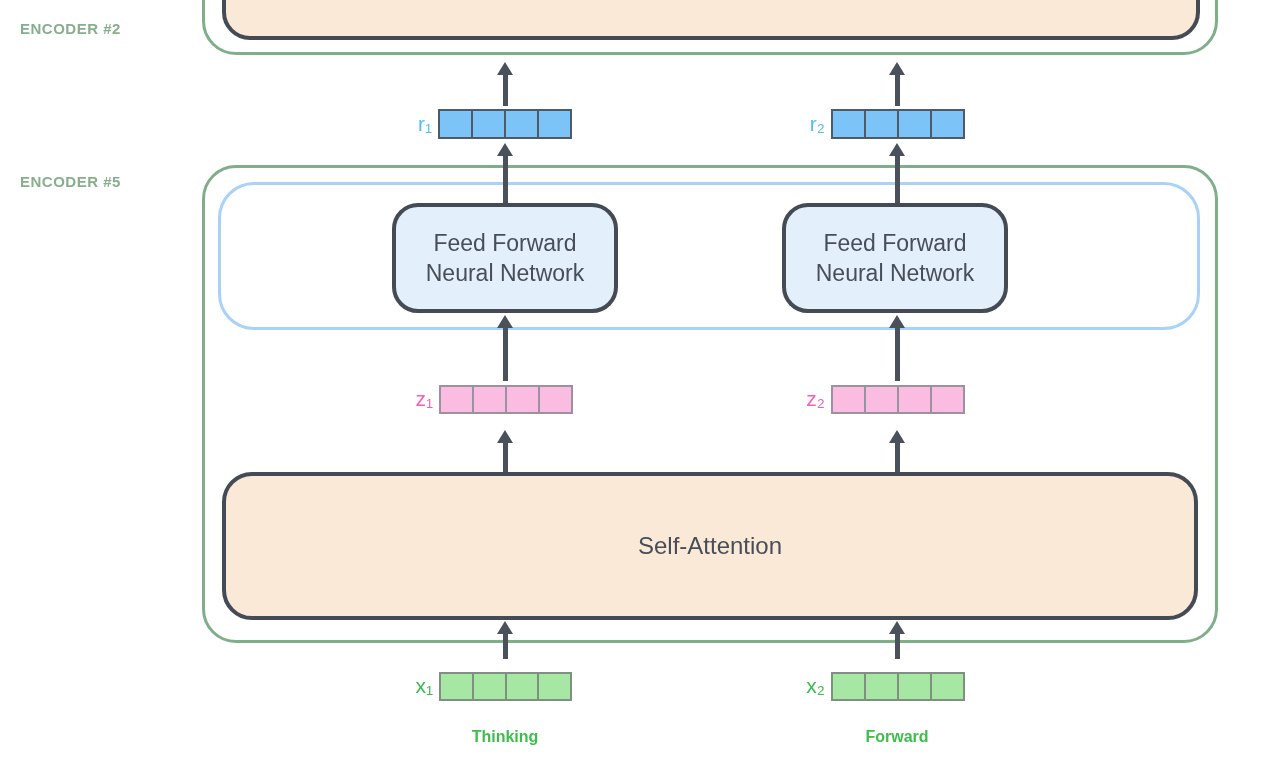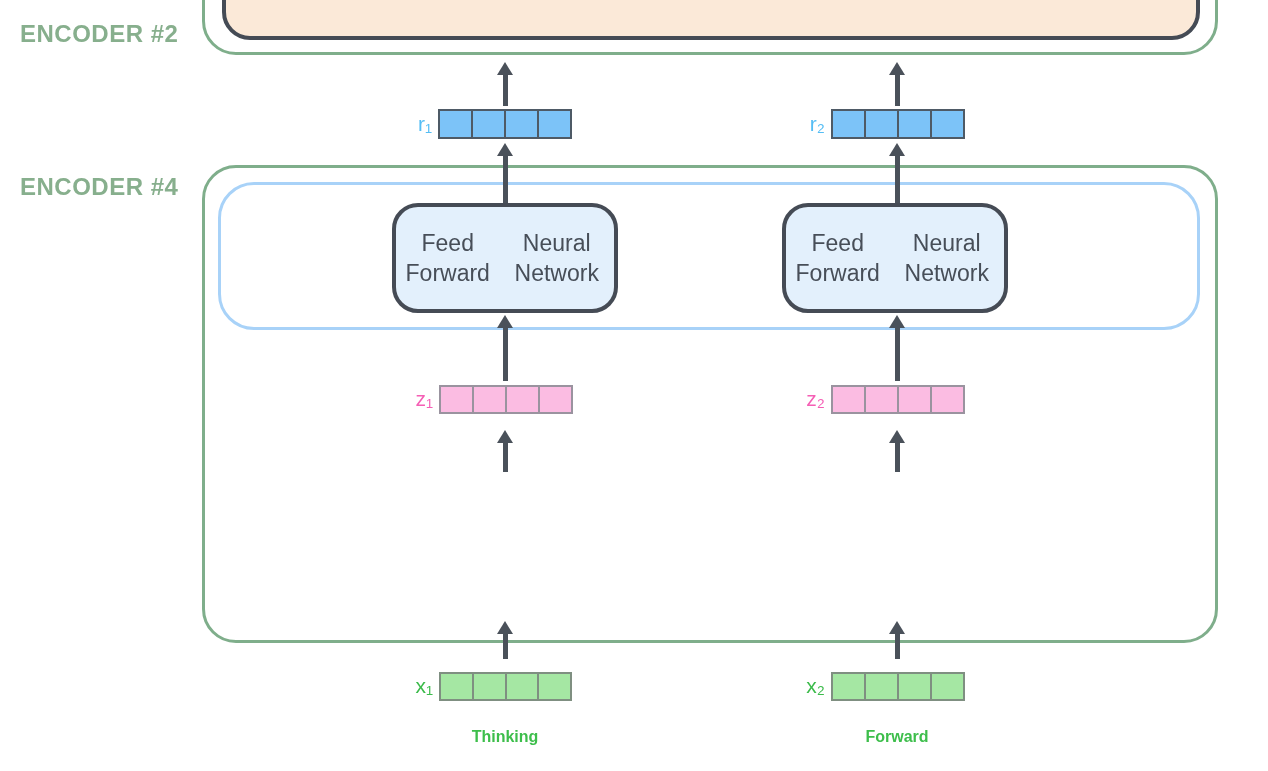--- a/index.html
+++ b/index.html
@@ -16,21 +16,21 @@
   #enc2-inner{position:absolute;left:222px;top:-42px;width:978px;height:82px;
     border:4px solid var(--dark-border);border-radius:28px;background:var(--peach-fill);}
 
   
   #blue-frame{position:absolute;left:218px;top:182px;width:982px;height:148px;
     border:3px solid var(--blue-frame-border);border-radius:36px;}
 
   
   .ffnn{position:absolute;top:203px;width:226px;height:110px;background:var(--ffnn-fill);
     border:4px solid var(--dark-border);border-radius:26px;
-    display:flex;flex-direction:row;align-items:center;justify-content:center;
+    display:flex;flex-direction:column;align-items:center;justify-content:center;
     font-size:23px;line-height:30px;font-weight:500;color:var(--dark-text);text-align:center;}
   #ffnn1{left:392px;}
   #ffnn2{left:782px;}
 
   
   #self-attn{position:absolute;left:222px;top:472px;width:976px;height:148px;
     background:var(--peach-fill);border:4px solid var(--dark-border);border-radius:30px;
     display:flex;align-items:center;justify-content:center;
     font-size:24px;font-weight:500;color:var(--dark-text);}
 
@@ -56,21 +56,21 @@
   #lbl-z2{left:785px;top:387px;color:var(--vec-z-label);}
   #lbl-x1{left:393px;top:674px;color:var(--vec-x-label);}
   #lbl-x2{left:785px;top:674px;color:var(--vec-x-label);}
 
   
   .token{position:absolute;width:200px;text-align:center;font-weight:700;font-size:16px;color:var(--bright-green);}
   #token1{left:405px;top:728px;}
   #token2{left:797px;top:728px;}
 
   
-  .enc-label{position:absolute;left:20px;font-weight:600;font-size:24px;
+  .enc-label{position:absolute;left:20px;font-weight:600;font-size:15px;
     letter-spacing:0.5px;color:var(--green-label);}
   #enc2-label{top:20px;}
   #enc1-label{top:173px;}
 
   
   .arrow{position:absolute;width:16px;display:flex;flex-direction:column;align-items:center;z-index:6;}
   .arrow .head{width:0;height:0;border-left:8px solid transparent;border-right:8px solid transparent;
     border-bottom:13px solid var(--arrow);}
   .arrow .shaft{width:5px;flex:1;background:var(--arrow);}
   .c1{left:497px;}
@@ -108,21 +108,21 @@
   </div>
   <div class="vec-label" id="lbl-r2">r₂</div>
   <div class="vector vec-r" id="vec-r2">
     <div class="cell"></div>
     <div class="cell"></div>
     <div class="cell"></div>
     <div class="cell"></div>
   </div>
 
   <div class="enc-frame" id="enc1-frame"></div>
-  <div class="enc-label" id="enc1-label">ENCODER #4</div>
+  <div class="enc-label" id="enc1-label">ENCODER #5</div>
   <div id="blue-frame"></div>
 
   <div class="arrow arrowB c1">
     <div class="head"></div>
     <div class="shaft"></div>
   </div>
   <div class="arrow arrowB c2">
     <div class="head"></div>
     <div class="shaft"></div>
   </div>
@@ -162,20 +162,23 @@
 
   <div class="arrow arrowD c1">
     <div class="head"></div>
     <div class="shaft"></div>
   </div>
   <div class="arrow arrowD c2">
     <div class="head"></div>
     <div class="shaft"></div>
   </div>
 
+  <div id="self-attn">
+    <span>Self-Attention</span>
+  </div>
 
   <div class="arrow arrowE c1">
     <div class="head"></div>
     <div class="shaft"></div>
   </div>
   <div class="arrow arrowE c2">
     <div class="head"></div>
     <div class="shaft"></div>
   </div>
 

